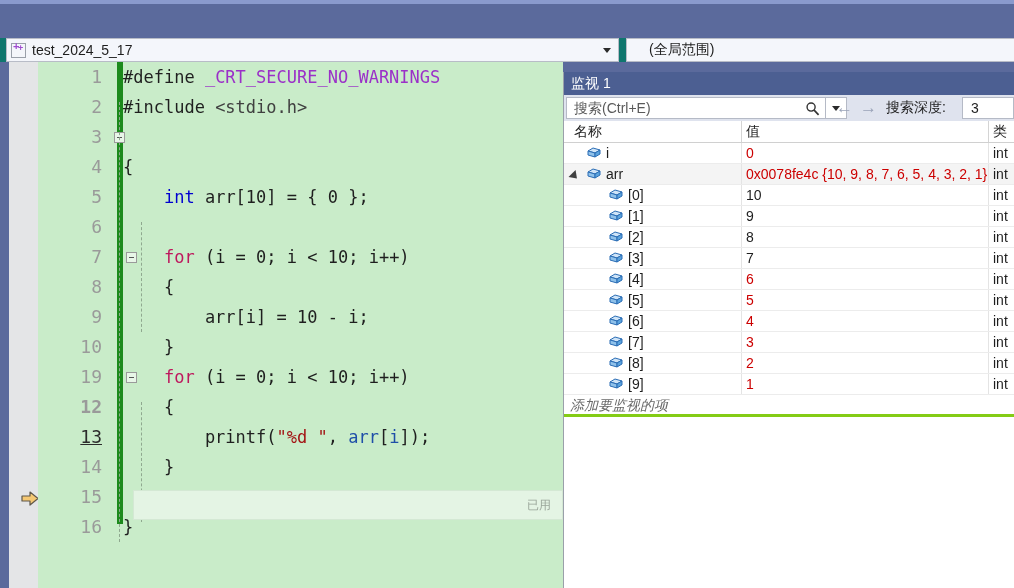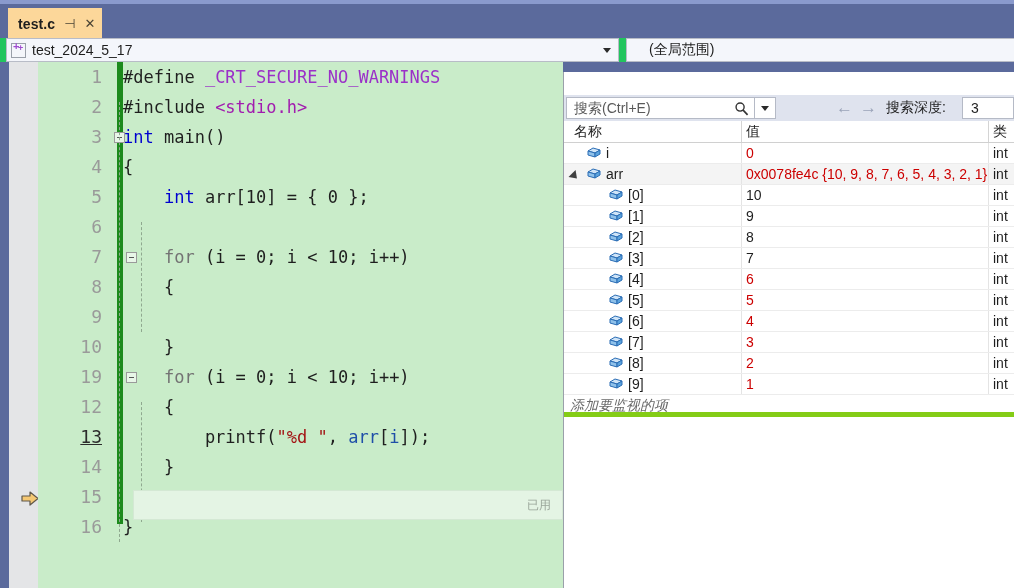--- a/index.html
+++ b/index.html
@@ -37,21 +37,21 @@
     letter-spacing: .1px;
   }
   .tab-glyph {
     font-size: 13px; color: #4a4334; margin-left: 9px;
     line-height: 1;
   }
 
   
   #navbar {
     position: absolute; left: 0; top: 38px; width: 1014px; height: 24px;
-    background: #22c55e;
+    background: #0f766e;
   }
   #nav-left {
     position: absolute; left: 6px; top: 0; width: 613px; height: 24px;
     background: #f4f6fb;
     border: 1px solid #b8bcc7;
     box-sizing: border-box;
     display: flex; align-items: center;
   }
   #nav-icon {
     width: 15px; height: 15px; margin-left: 4px;
@@ -128,24 +128,24 @@
   #ed-code {
     position: absolute; left: 123px; top: 0; width: 440px; height: 450px;
   }
   .cline {
     position: absolute; left: 0; height: 30px; line-height: 30px;
     font-family: "DejaVu Sans Mono", monospace;
     font-size: 17px; color: #1f1f1f;
     white-space: pre;
   }
   .cline .kw      { color: #0000d0; }
-  .cline .kw2     { color: #737373; }
+  .cline .kw2     { color: #be185d; }
   .cline .pp      { color: #9b30c8; }
   .cline .str     { color: #a31515; }
-  .cline .hdr     { color: #a21caf; }
+  .cline .hdr     { color: #404040; }
   .cline .num     { color: #1f1f1f; }
   .cline .ident   { color: #1f4fa8; }
 
   #line13-highlight {
     position: absolute; left: 133px; top: 428px;
     width: 430px; height: 30px;
     background: #e4f4e4;
     border: 1px solid #d4e8d4;
     box-sizing: border-box;
   }
@@ -186,21 +186,21 @@
   #watch-title span {
     font-size: 14px; color: #ffffff; margin-left: 7px;
   }
   #watch-toolbar {
     position: absolute; left: 0; top: 23px; width: 450px; height: 26px;
     background: #dfe3ee;
     display: flex; align-items: center;
   }
   #watch-search {
     position: absolute; left: 2px; top: 2px;
-    width: 210px; height: 22px;
+    width: 281px; height: 22px;
     background: #ffffff;
     border: 1px solid #b5bac6;
     box-sizing: border-box;
     display: flex; align-items: center;
   }
   #watch-search-input {
     border: 0; outline: 0; background: transparent;
     font-family: "Liberation Sans", sans-serif;
     font-size: 14px; color: #1e1e1e;
     width: 218px; margin-left: 5px;
@@ -299,42 +299,35 @@
   .expander {
     position: absolute; left: 7px; top: 7px;
     width: 0; height: 0;
     border-top: 5px solid transparent;
     border-bottom: 5px solid transparent;
     border-left: 7px solid #404040;
     transform: rotate(45deg);
   }
   #watch-addrow {
     position: absolute; left: 0; top: 239px; width: 450px; height: 22px;
-    border-bottom: 5px solid #84cc16;
+    border-bottom: 3px solid #84cc16;
     box-sizing: border-box;
   }
   #watch-addrow .placeholder-text {
     position: absolute; left: 6px; top: 0; height: 21px; line-height: 21px;
     font-size: 14px; color: #6a6a6a; font-style: italic;
   }
 </style>
 </head>
 <body>
 
 <div id="root">
 
   <div id="titlebar"></div>
 
-  <div id="tabstrip">
-    <div id="tab-testc">
-      <span class="tab-title">test.c</span>
-      <span class="tab-glyph">⊣</span>
-      <span class="tab-glyph">✕</span>
-    </div>
-  </div>
 
   <div id="navbar">
     <div id="nav-left">
       <span id="nav-icon"></span>
       <span id="nav-filename">test_2024_5_17</span>
       <span id="nav-caret"></span>
     </div>
     <div id="nav-right">
       <span id="nav-scope">(全局范围)</span>
     </div>
@@ -352,54 +345,57 @@
         <div class="lnum" style="top: 30px;">2</div>
         <div class="lnum" style="top: 60px;">3</div>
         <div class="lnum" style="top: 90px;">4</div>
         <div class="lnum" style="top: 120px;">5</div>
         <div class="lnum" style="top: 150px;">6</div>
         <div class="lnum" style="top: 180px;">7</div>
         <div class="lnum" style="top: 210px;">8</div>
         <div class="lnum" style="top: 240px;">9</div>
         <div class="lnum" style="top: 270px;">10</div>
         <div class="lnum" style="top: 300px;">19</div>
-        <div class="lnum" style="top: 330px;">12</div>
+        <div class="lnum" style="top: 330px; font-weight: bold;">12</div>
         <div class="lnum current" style="top: 360px; text-decoration: underline;">13</div>
         <div class="lnum" style="top: 390px;">14</div>
         <div class="lnum" style="top: 420px;">15</div>
         <div class="lnum" style="top: 450px;">16</div>
       </div>
     <div id="ed-changebar"></div>
     <div id="ed-code">
         <div class="cline" style="top: 0px;"><span>#define </span><span class="pp">_CRT_SECURE_NO_WARNINGS</span></div>
         <div class="cline" style="top: 30px;"><span>#include </span><span class="hdr">&lt;stdio.h&gt;</span></div>
-        <div class="cline" style="top: 60px;"><span class="kw">int</span><span> main()</span></div>
         <div class="cline" style="top: 90px;"><span>{</span></div>
         <div class="cline" style="top: 120px;"><span>    </span><span class="kw">int</span><span> arr[</span><span class="num">10</span><span>] = { </span><span class="num">0</span><span> };</span></div>
         <div class="cline" style="top: 180px;"><span>    </span><span class="kw2">for</span><span> (i = 0; i &lt; 10; i++)</span></div>
         <div class="cline" style="top: 210px;"><span>    {</span></div>
+        <div class="cline" style="top: 240px;"><span>        arr[i] = 10 - i;</span></div>
         <div class="cline" style="top: 270px;"><span>    }</span></div>
         <div class="cline" style="top: 300px;"><span>    </span><span class="kw2">for</span><span> (i = 0; i &lt; 10; i++)</span></div>
         <div class="cline" style="top: 330px;"><span>    {</span></div>
         <div class="cline" style="top: 360px;"><span>        printf(</span><span class="str">"%d "</span><span>, </span><span class="ident">arr</span><span>[</span><span class="ident">i</span><span>]);</span></div>
         <div class="cline" style="top: 390px;"><span>    }</span></div>
         <div class="cline" style="top: 420px;"><span>    </span><span class="kw2">return</span><span> 0;</span></div>
         <div class="cline" style="top: 450px;"><span>}</span></div>
         <div class="fold-box" style="left: -9px; top: 70px;"></div>
         <div class="fold-box" style="left: 3px; top: 190px;"></div>
         <div class="fold-box" style="left: 3px; top: 310px;"></div>
         <div class="indent-guide" style="left: -4px; top: 40px; height: 440px;"></div>
         <div class="indent-guide" style="left: 18px; top: 160px; height: 110px;"></div>
         <div class="indent-guide" style="left: 18px; top: 340px; height: 120px;"></div>
       </div>
     <div id="line13-highlight"></div>
     <div id="line13-hint">已用</div>
   </div>
 
   <div id="watch">
+    <div id="watch-title">
+      <span>监视 1</span>
+    </div>
 
     <div id="watch-toolbar">
       <div id="watch-search">
         <input id="watch-search-input" type="text" placeholder="搜索(Ctrl+E)" style="">
         <svg id="search-icon" viewBox="0 0 16 16">
           <circle cx="6.5" cy="6.5" r="4.3" fill="none" stroke="#333" stroke-width="1.5"></circle>
           <line x1="9.7" y1="9.7" x2="14.5" y2="14.8" stroke="#333" stroke-width="1.8"></line>
         </svg>
         <span id="search-dropdown"></span>
       </div>

